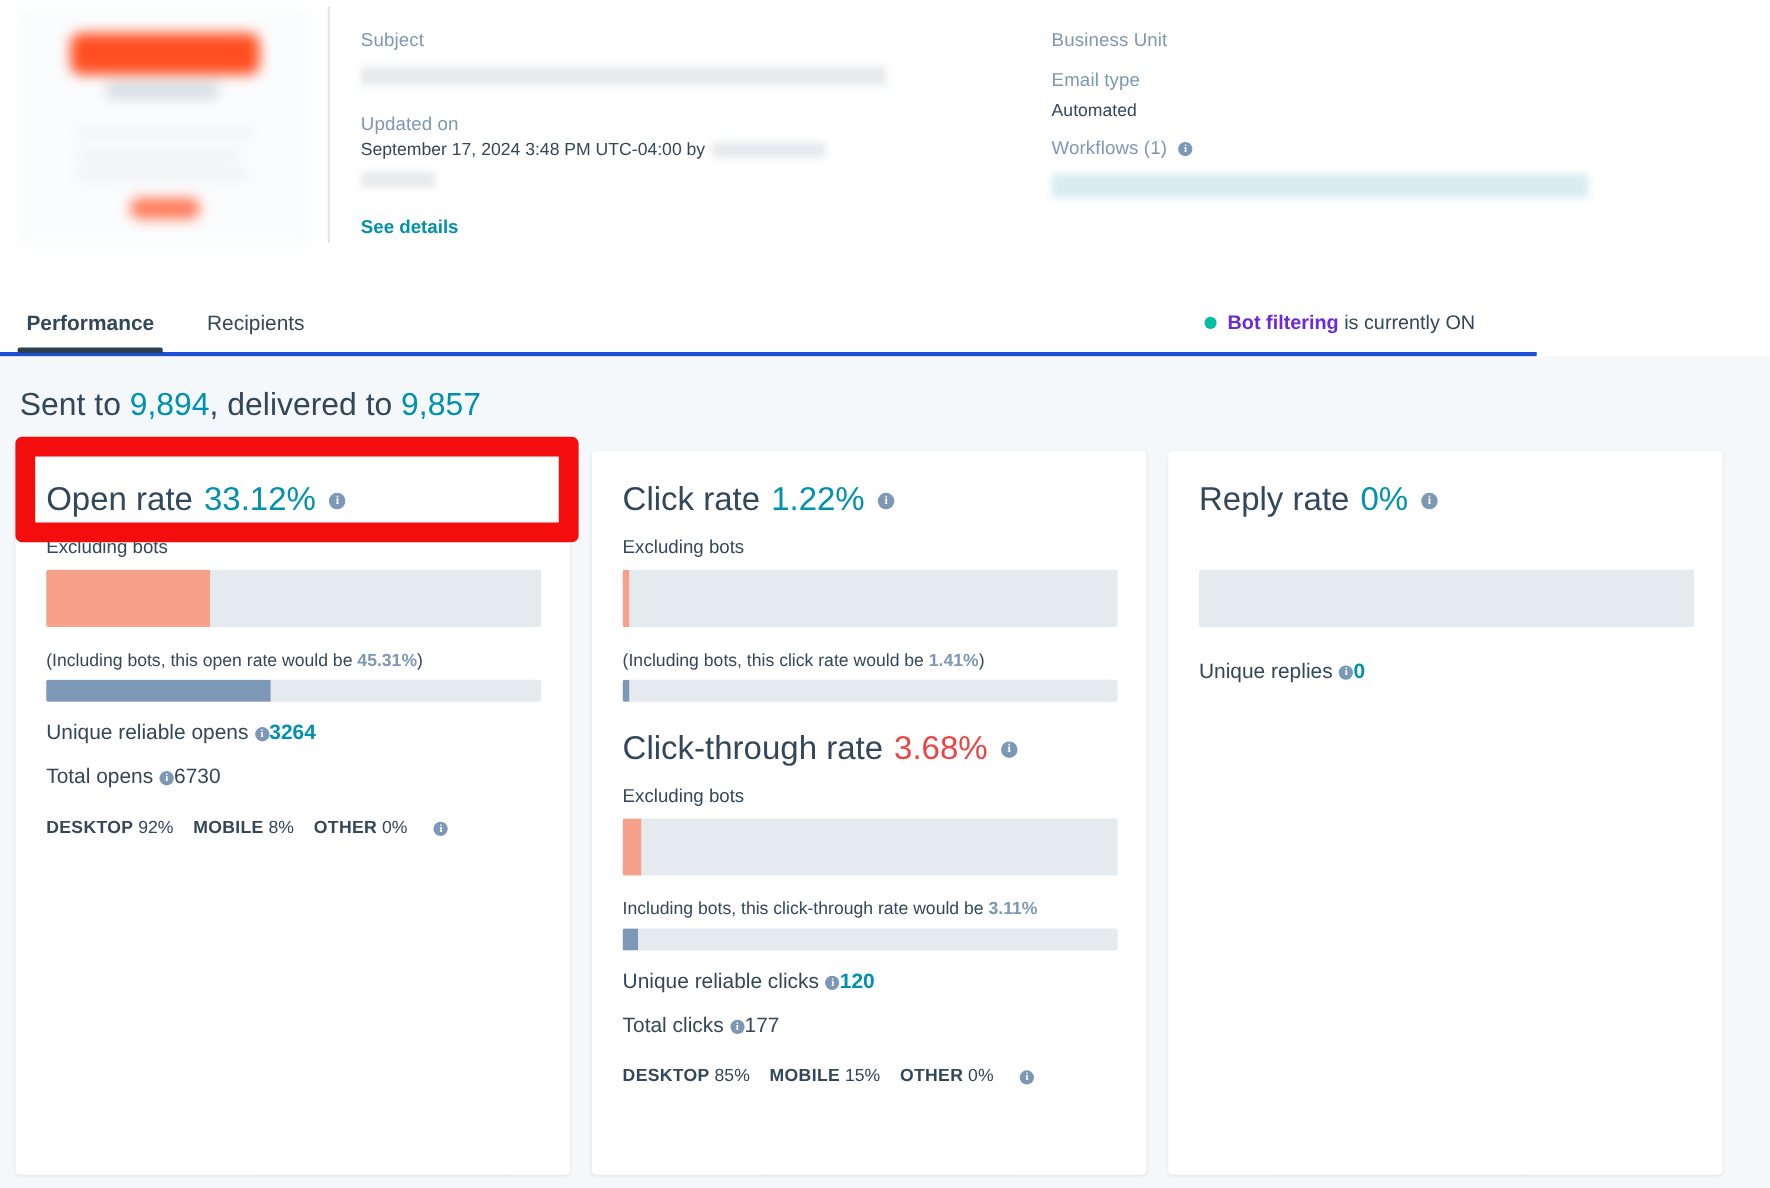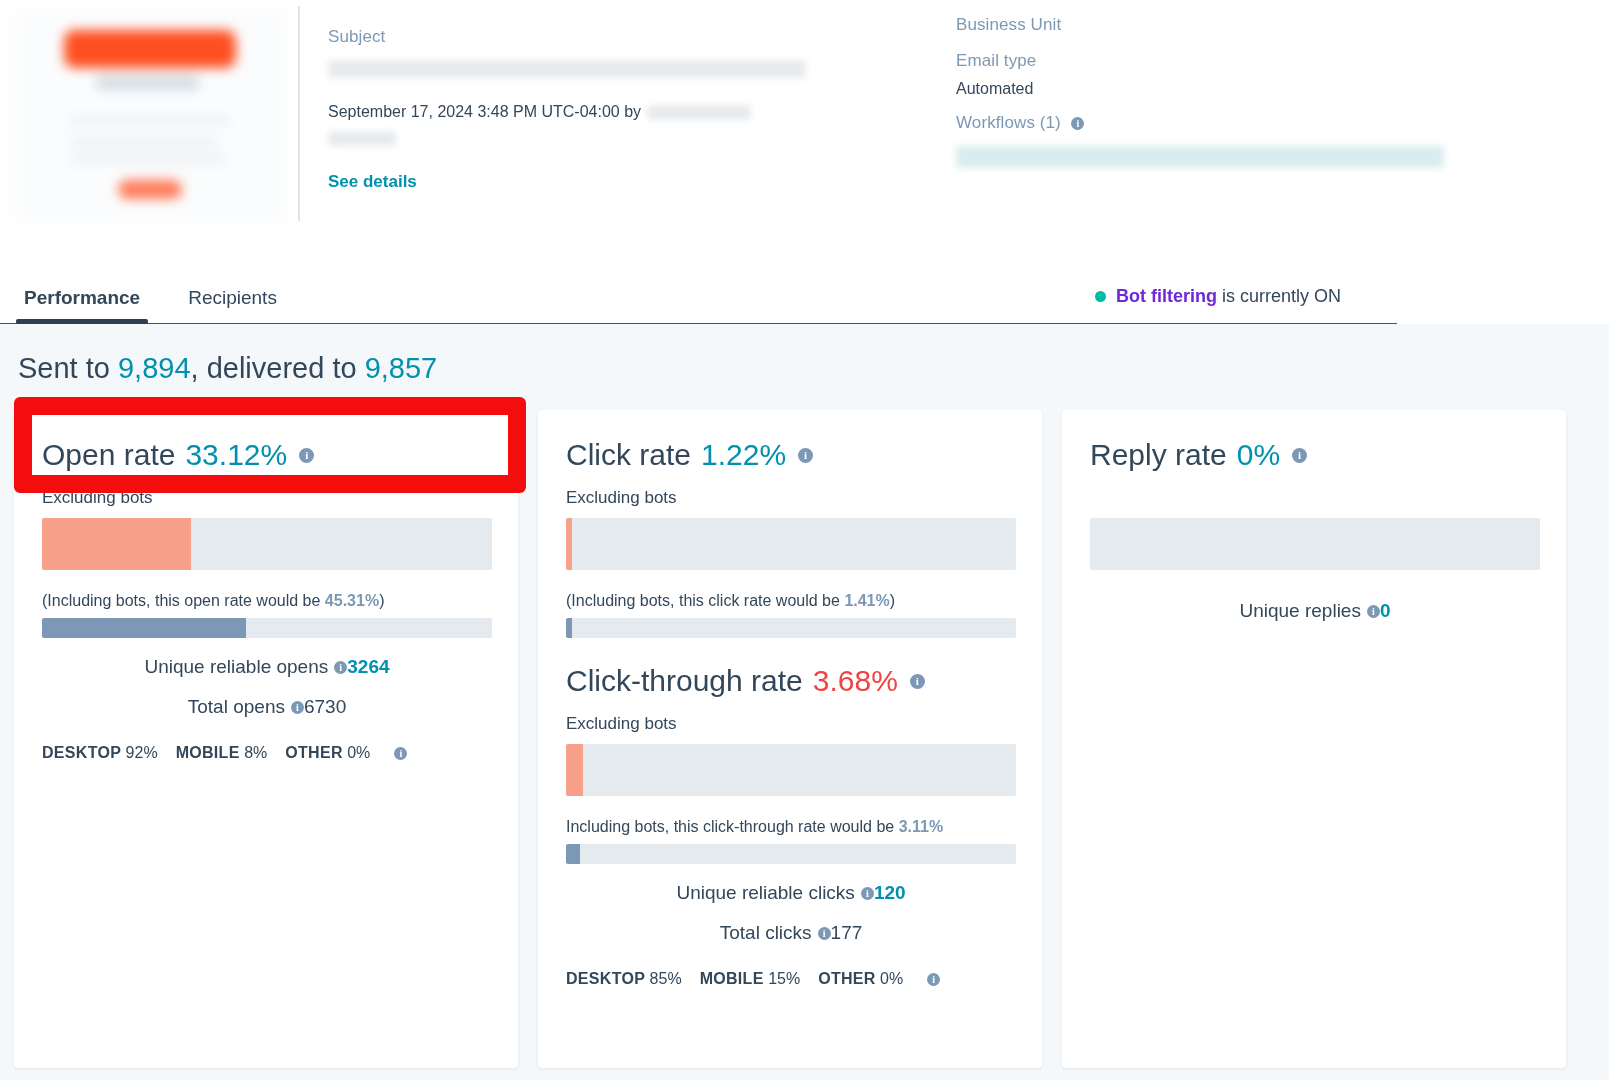--- a/index.html
+++ b/index.html
@@ -45,21 +45,21 @@
   .thumb .t-btn {
     position: absolute; left: 38%; top: 80%; width: 24%; height: 9%;
     background: #ff7a59; border-radius: 14px;
   }
   .thumb-divider {
     position: absolute; right: 0; top: 6px; width: 2px; height: 215px;
     background: #dfe3eb;
   }
 
   .meta-mid { width: 640px; padding: 24px 0 0 28px; }
-  .meta-right { flex: 1; padding: 12px 0 0 16px; }
+  .meta-right { flex: 1; padding: 24px 0 0 16px; }
 
   .meta-label {
     font-size: 17px; color: #7c98b6; font-weight: 400;
     line-height: 1.5; letter-spacing: .1px;
   }
   .meta-strong {
     font-size: 16px; color: #33475b; font-weight: 400; line-height: 1.45;
   }
   .blur-bar {
     background: #e8ebee; border-radius: 3px; filter: blur(3.4px);
@@ -83,21 +83,21 @@
     background: #7c98b6; color: #fff; font-size: 10px; font-weight: 700;
     text-align: center; line-height: 13px; font-family: "Liberation Serif", serif;
     vertical-align: middle; margin-left: 6px; cursor: pointer;
   }
   .mr-row { margin-bottom: 10px; }
   .mr-row.tight { margin-bottom: 4px; }
 
   
   .tabbar {
     position: absolute; left: 0; top: 258px; width: 1397px; height: 66px;
-    background: #fff; border-bottom: 1px solid #1d4ed8;
+    background: #fff; border-bottom: 4px solid #1d4ed8;
     display: flex; align-items: flex-end;
   }
   .tabs { display: flex; }
   .tab {
     font-size: 19px; padding: 0 24px 14px 24px; color: #33475b;
     cursor: pointer; position: relative;
   }
   .tab.active { font-weight: 700; }
   .tab.active::after {
     content: ""; position: absolute; left: 16px; right: 16px; bottom: -1px;
@@ -154,21 +154,21 @@
   .bar-fill.salmon { background: #f8a18a; }
   .bar-fill.blue { background: #7c98b6; }
   .bar-track.thin { height: 20px; }
 
   .incl {
     font-size: 16px; color: #33475b; margin-top: 22px; margin-bottom: 8px;
   }
   .incl .hl { color: #7c98b6; font-weight: 700; }
 
   .statrow {
-    display: flex; align-items: center; justify-content: center;
+    display: flex; align-items: center; justify-content: flex-start;
     font-size: 19px; color: #33475b; margin-top: 18px;
   }
   .statrow .lbl { display: flex; align-items: center; }
   .statrow .v-teal { color: #0091ae; font-weight: 700; }
   .statrow .v-plain { color: #33475b; }
 
   .devices {
     margin-top: 26px; font-size: 16px; color: #33475b;
     display: flex; align-items: center; flex-wrap: nowrap;
   }
@@ -205,20 +205,21 @@
         <div class="t-btn"></div>
       </div>
       <div class="thumb-divider"></div>
     </div>
 
     <div class="meta-mid">
       <div class="meta-label">Subject</div>
       <div class="blur-bar subject-blur"></div>
 
       <div class="updated-row">
+        <div class="meta-label">Updated on</div>
         <div class="meta-strong">
           <span>September 17, 2024 3:48 PM UTC-04:00 by</span><span class="blur-bar by-blur"></span>
         </div>
         <div class="blur-bar by-blur2"></div>
       </div>
 
       <div class="see-details">See details</div>
     </div>
 
     <div class="meta-right">

